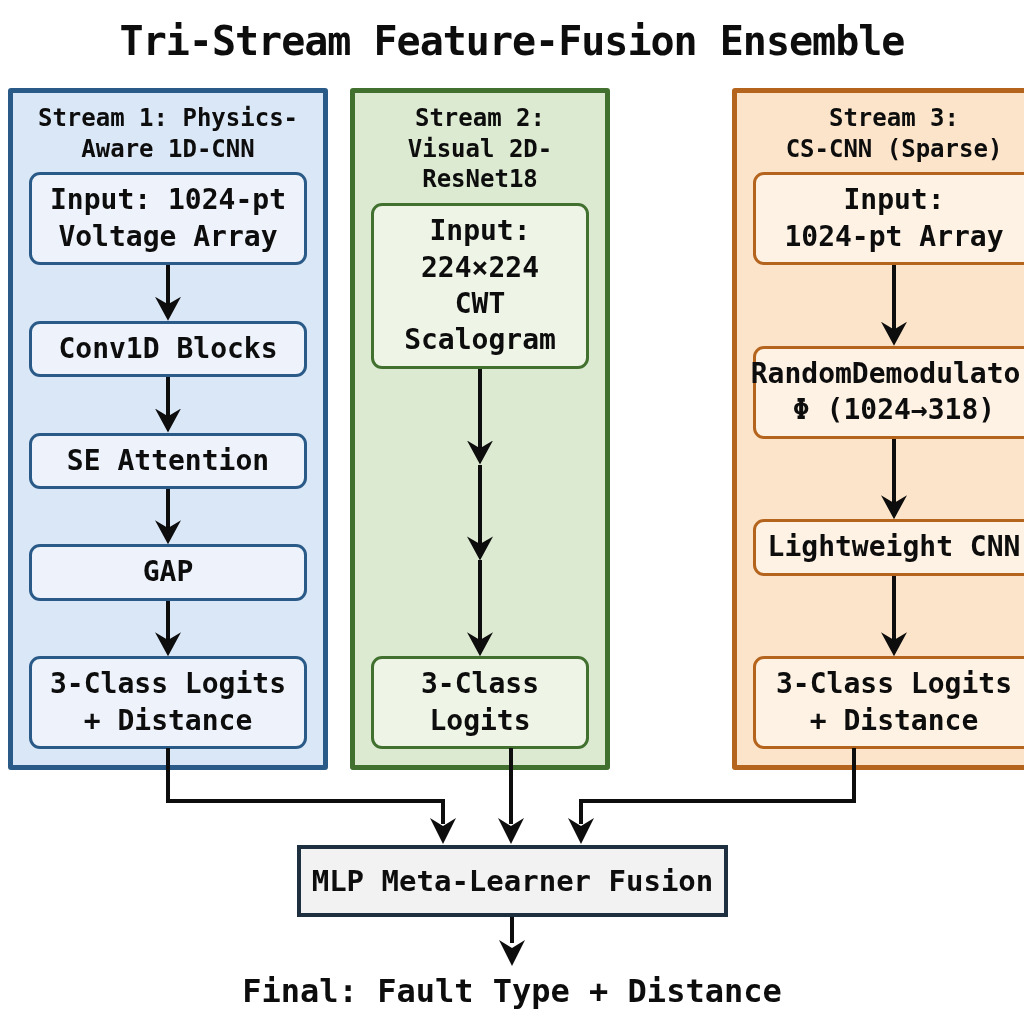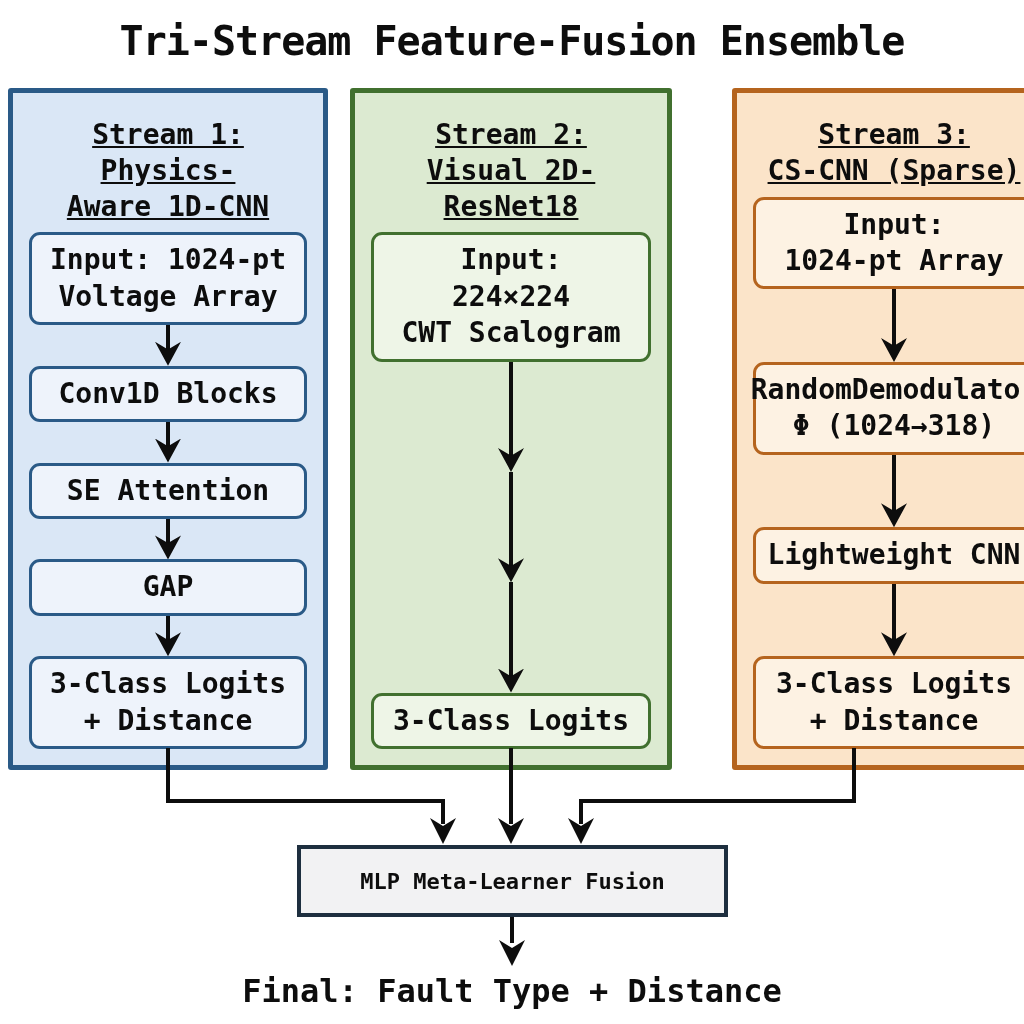--- a/index.html
+++ b/index.html
@@ -12,25 +12,25 @@
     position:absolute; top:18px; left:0; width:100%;
     text-align:center; font-size:40px; font-weight:bold; letter-spacing:-1px;
   }
   .stream {
     position:absolute; top:88px; height:682px; box-sizing:border-box;
     border:5px solid var(--bd); background:var(--panel);
     border-radius:3px; display:flex; flex-direction:column;
     padding:10px 16px 16px 16px; z-index:1;
   }
   #stream-1 { left:8px;   width:320px; --bd:#2a5a87; --panel:#dae7f6; --box:#eef3fb; }
-  #stream-2 { left:350px; width:322px; --bd:#41702f; --panel:#dcead1; --box:#eef5e7; }
+  #stream-2 { left:350px; width:260px; --bd:#41702f; --panel:#dcead1; --box:#eef5e7; }
   #stream-3 { left:732px; width:324px; --bd:#b5641e; --panel:#fbe4c9; --box:#fdf2e3; }
   .stream-header {
-    font-size:28px; font-weight:bold; line-height:1.28; text-align:center;
-    white-space:pre-line; margin:14px 0 8px 0; flex:0 0 auto;text-decoration:underline;
+    font-size:24px; font-weight:bold; line-height:1.28; text-align:center;
+    white-space:pre-line; margin:0 0 8px 0; flex:0 0 auto;
   }
   .node {
     border:3px solid var(--bd); background:var(--box); border-radius:11px;
     font-size:28px; font-weight:bold; line-height:1.3; text-align:center;
     white-space:pre-line; padding:7px 2px; flex:0 0 auto;
     display:flex; align-items:center; justify-content:center;
   }
   .varrow { position:relative; flex:1 1 auto; min-height:40px; }
   .varrow::before {
     content:""; position:absolute; left:50%; top:0; bottom:14px;
@@ -39,21 +39,21 @@
   .varrow::after {
     content:""; position:absolute; left:50%; bottom:0; margin-left:-13px;
     width:26px; height:24px; background:#0d0d0d;
     clip-path:polygon(50% 100%, 0 0, 50% 32%, 100% 0);
   }
   .connectors { position:absolute; top:0; left:0; z-index:3; pointer-events:none; }
   .fusion-box {
     position:absolute; left:297px; top:845px; width:431px; height:72px;
     box-sizing:border-box; border:4px solid #1e2f3f; background:#f2f2f3;
     display:flex; align-items:center; justify-content:center;
-    font-size:22px; font-weight:bold; z-index:2;
+    font-size:29px; font-weight:bold; z-index:2;
   }
   .final-label {
     position:absolute; top:972px; left:0; width:100%; text-align:center;
     font-size:32px; font-weight:bold;
   }
 </style>
 </head>
 <body>
 
 <div class="canvas">

